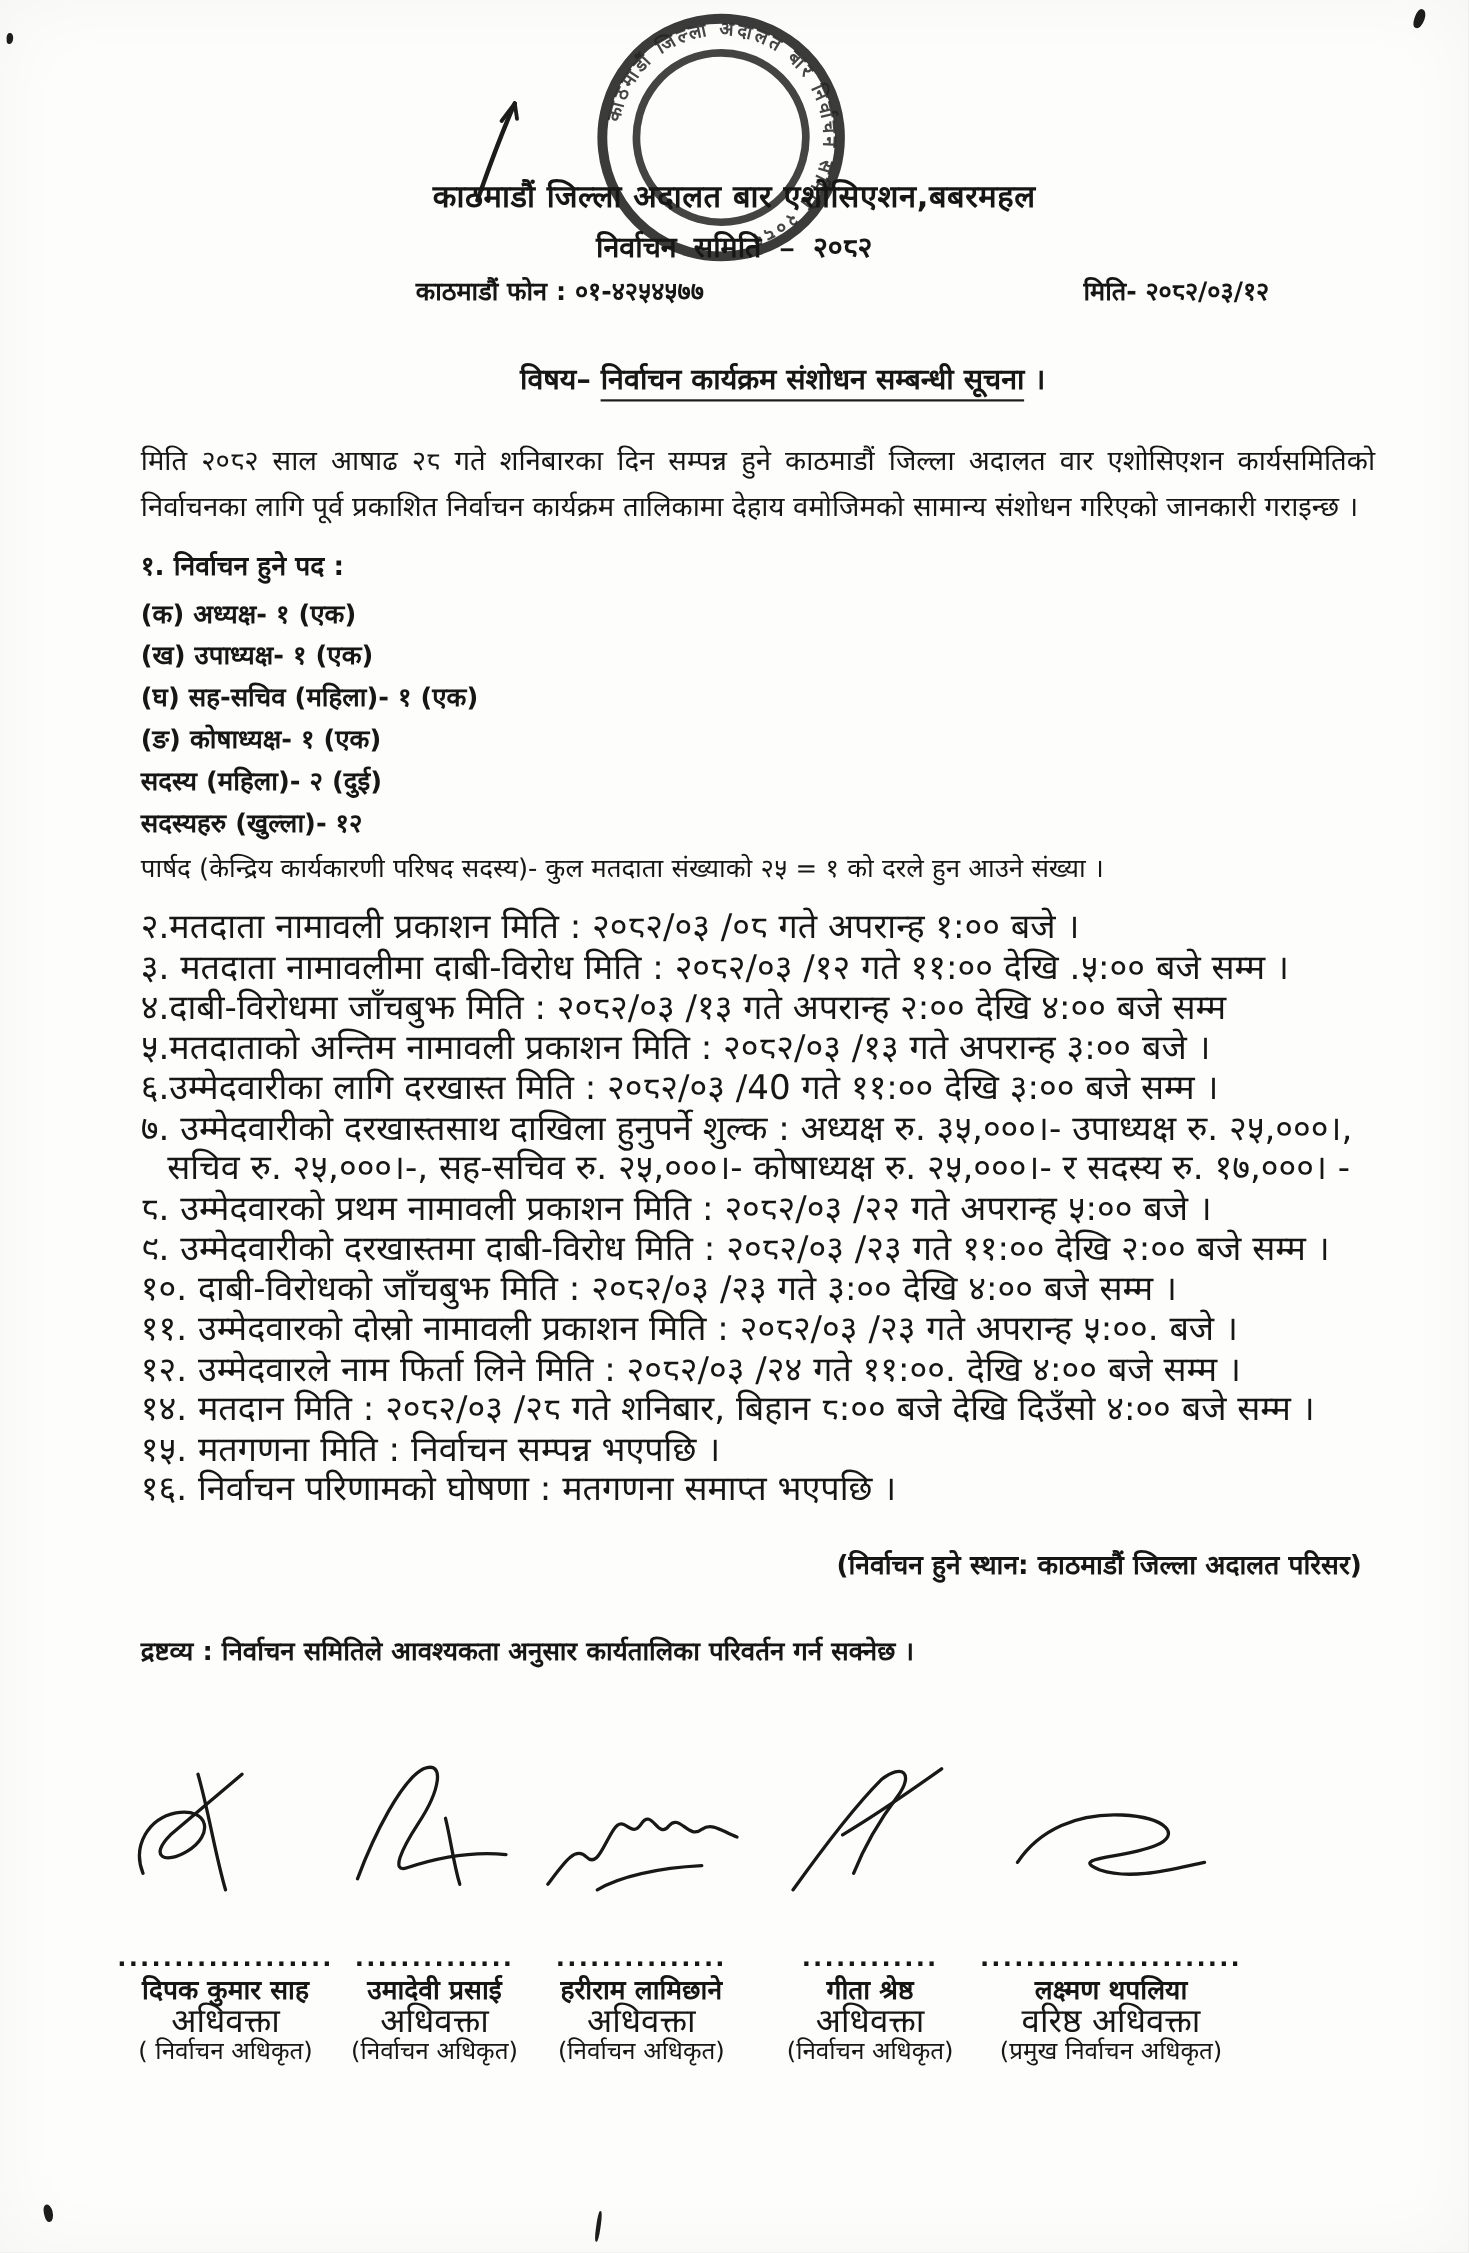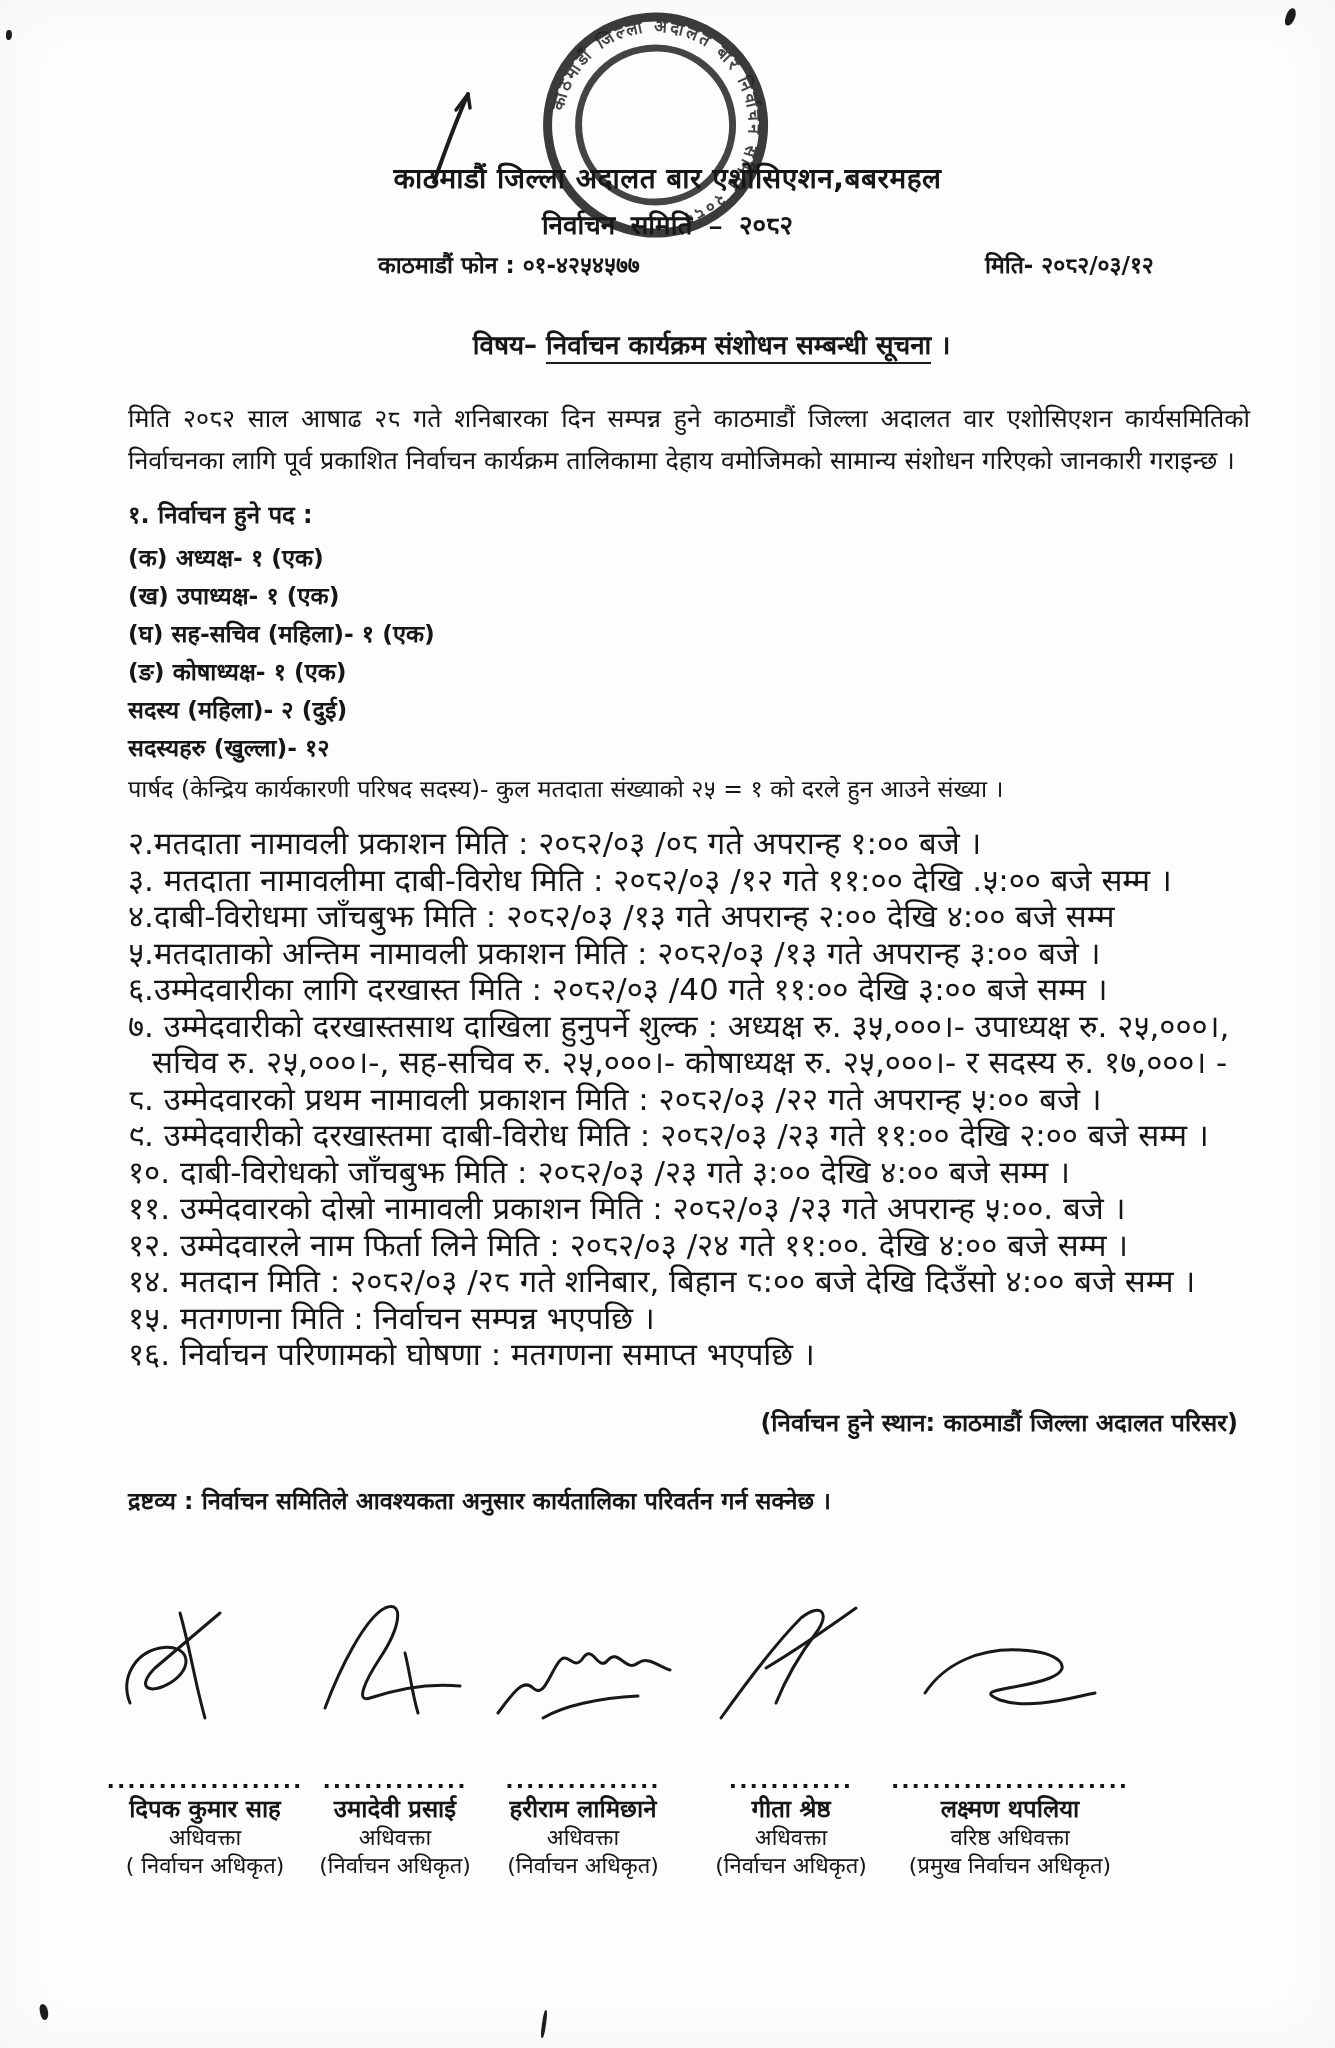--- a/index.html
+++ b/index.html
@@ -35,21 +35,21 @@
   .sched-row{font-size:31px;line-height:36.5px;}
   .sched-row.indent{padding-left:24px;}
   .venue-line{font-size:24px;font-weight:700;text-align:right;margin-top:32px;padding-right:12px;}
   .note-line{font-size:23.5px;font-weight:700;margin-top:46px;}
   
   .sig-block{position:absolute;top:1680px;left:0;width:1335px;height:260px;}
   .sig-col{position:absolute;text-align:center;}
   .sig-col .sig-art{position:absolute;left:50%;transform:translateX(-50%);bottom:152px;}
   .sig-dots{font-size:22px;font-weight:700;letter-spacing:2px;line-height:22px;}
   .sig-name{font-size:24px;font-weight:700;line-height:30px;margin-top:2px;}
-  .sig-title{font-size:22px;line-height:28px;}
+  .sig-title{font-size:30px;line-height:28px;}
   .sig-role{font-size:22px;line-height:28px;}
   .c1{left:90px;top:90px;width:230px;}
   .c2{left:300px;top:90px;width:190px;}
   .c3{left:478px;top:90px;width:210px;}
   .c4{left:696px;top:90px;width:190px;}
   .c5{left:880px;top:90px;width:260px;}
   
   .speck{position:absolute;background:#1d1d1d;border-radius:50% 50% 60% 40%;}
   .speck-tr{left:1286px;top:8px;width:9px;height:18px;transform:rotate(18deg);}
   .speck-tl{left:6px;top:30px;width:6px;height:10px;}

